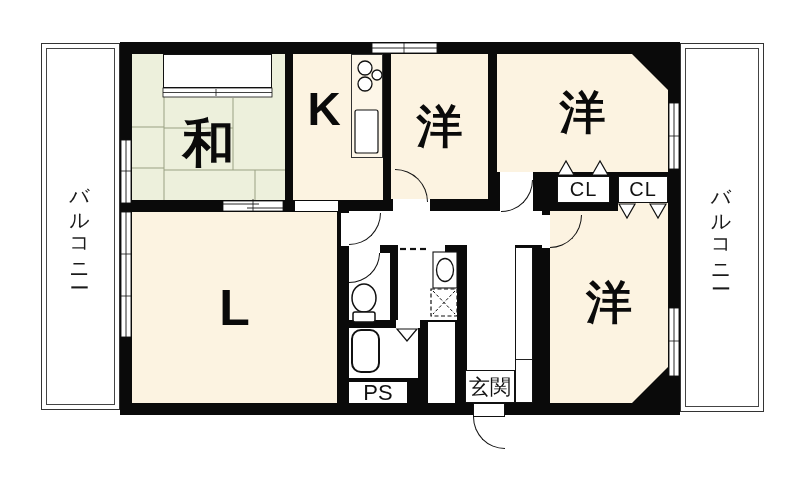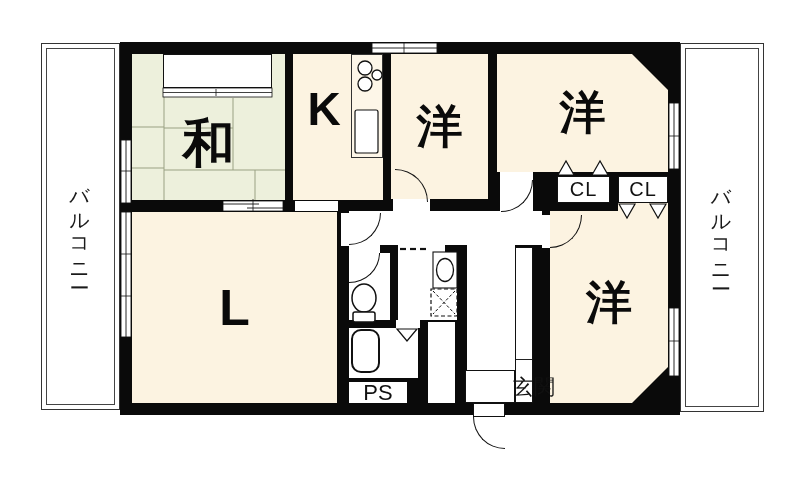--- a/index.html
+++ b/index.html
@@ -189,15 +189,15 @@
   <div class="abs lbl room-kanji" style="left:132px;top:88px;width:153px;height:112px;font-size:52px;">和</div>
   <div class="abs lbl room-kanji" style="left:293px;top:54px;width:62px;height:110px;font-size:46px;">K</div>
   <div class="abs lbl room-kanji" style="left:391px;top:54px;width:97px;height:145px;font-size:46px;">洋</div>
   <div class="abs lbl room-kanji" style="left:497px;top:54px;width:171px;height:118px;font-size:46px;">洋</div>
   <div class="abs lbl room-kanji" style="left:550px;top:203px;width:118px;height:200px;font-size:46px;">洋</div>
   <div class="abs lbl room-kanji" style="left:132px;top:212px;width:205px;height:191px;font-size:50px;">L</div>
 
   <div class="abs lbl" style="left:557px;top:176px;width:53px;height:27px;font-size:20px;letter-spacing:1px;">CL</div>
   <div class="abs lbl" style="left:618px;top:176px;width:50px;height:27px;font-size:20px;letter-spacing:1px;">CL</div>
   <div class="abs lbl" style="left:349px;top:382px;width:58px;height:21px;font-size:22px;">PS</div>
-  <div class="abs lbl" style="left:465px;top:370px;width:50px;height:33px;font-size:21px;font-weight:500;margin-left:44px;">玄関</div>
+  <div class="abs lbl" style="left:465px;top:370px;width:50px;height:33px;font-size:21px;font-weight:500;">玄関</div>
 
 </div>
 
 </body></html>

